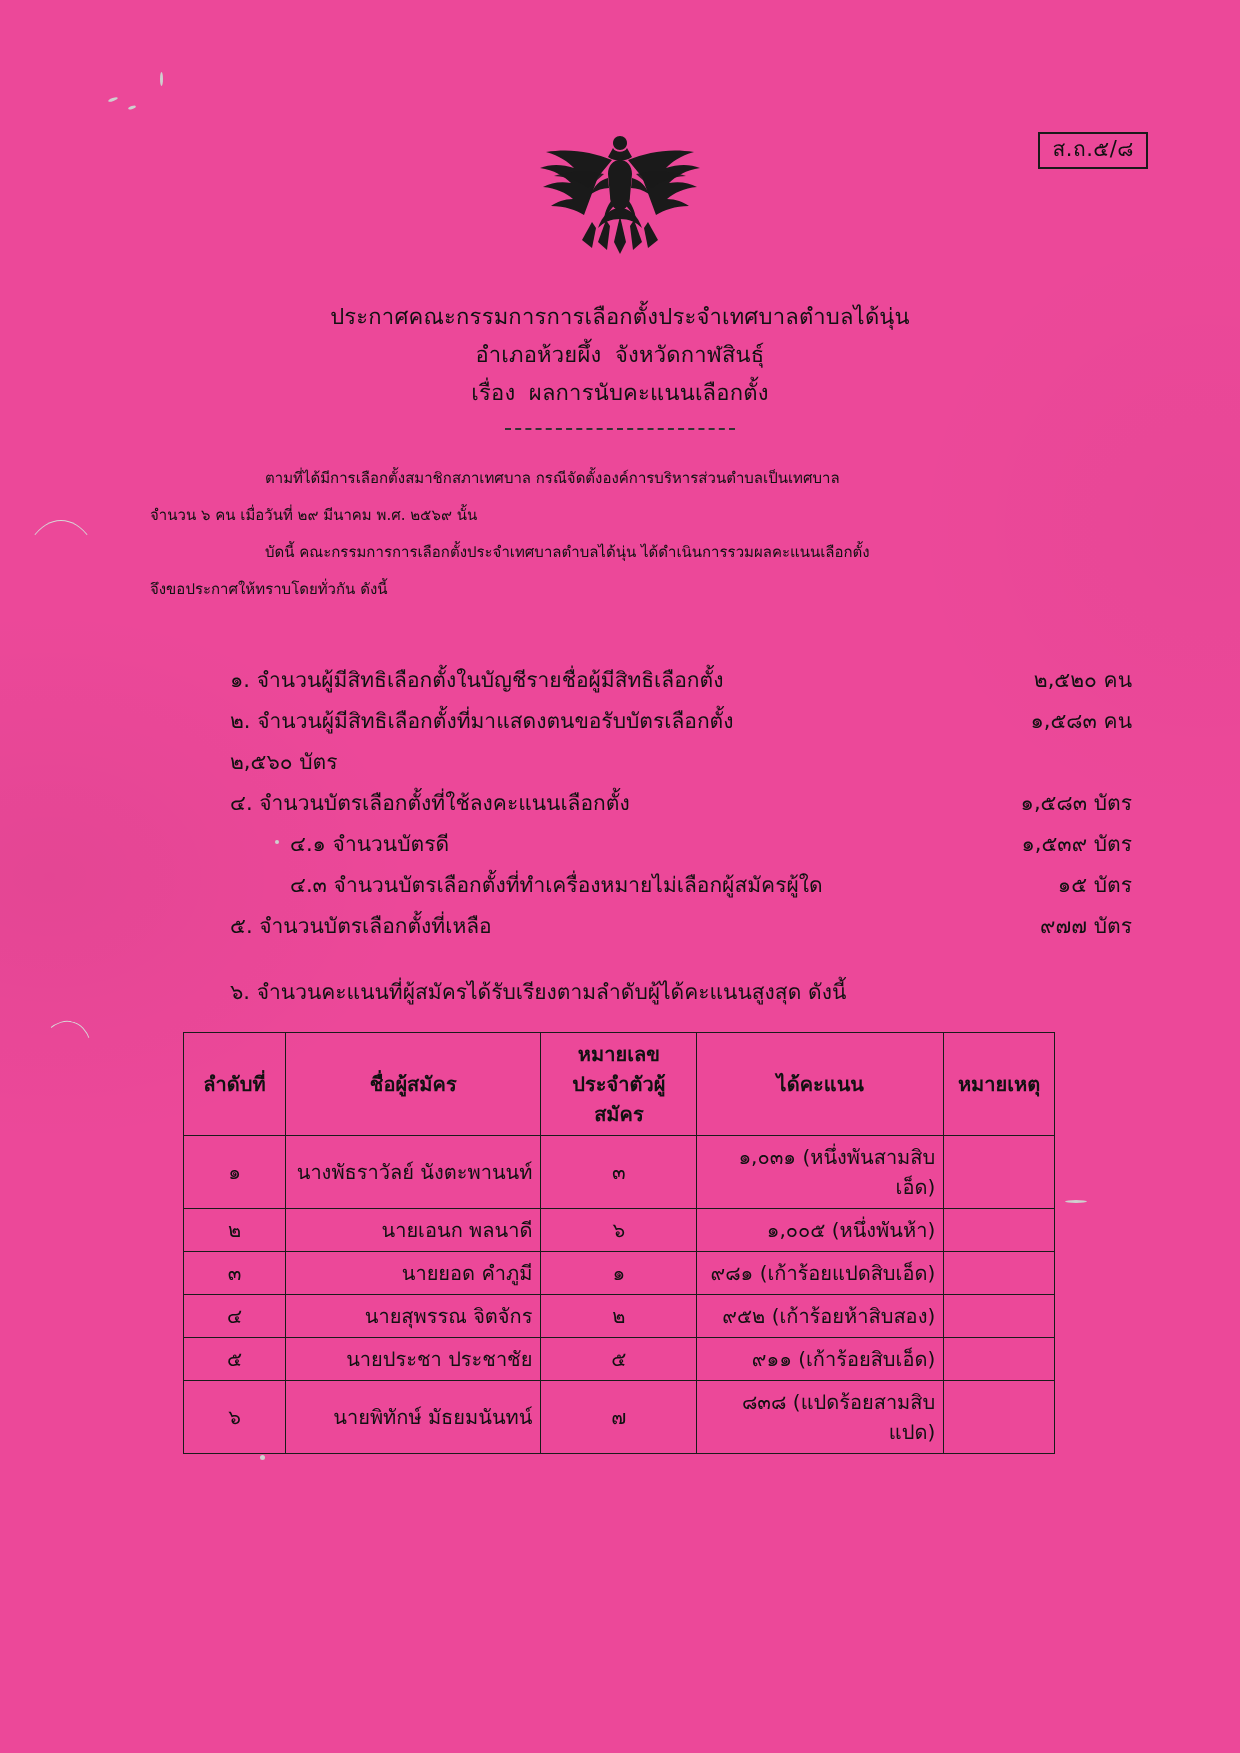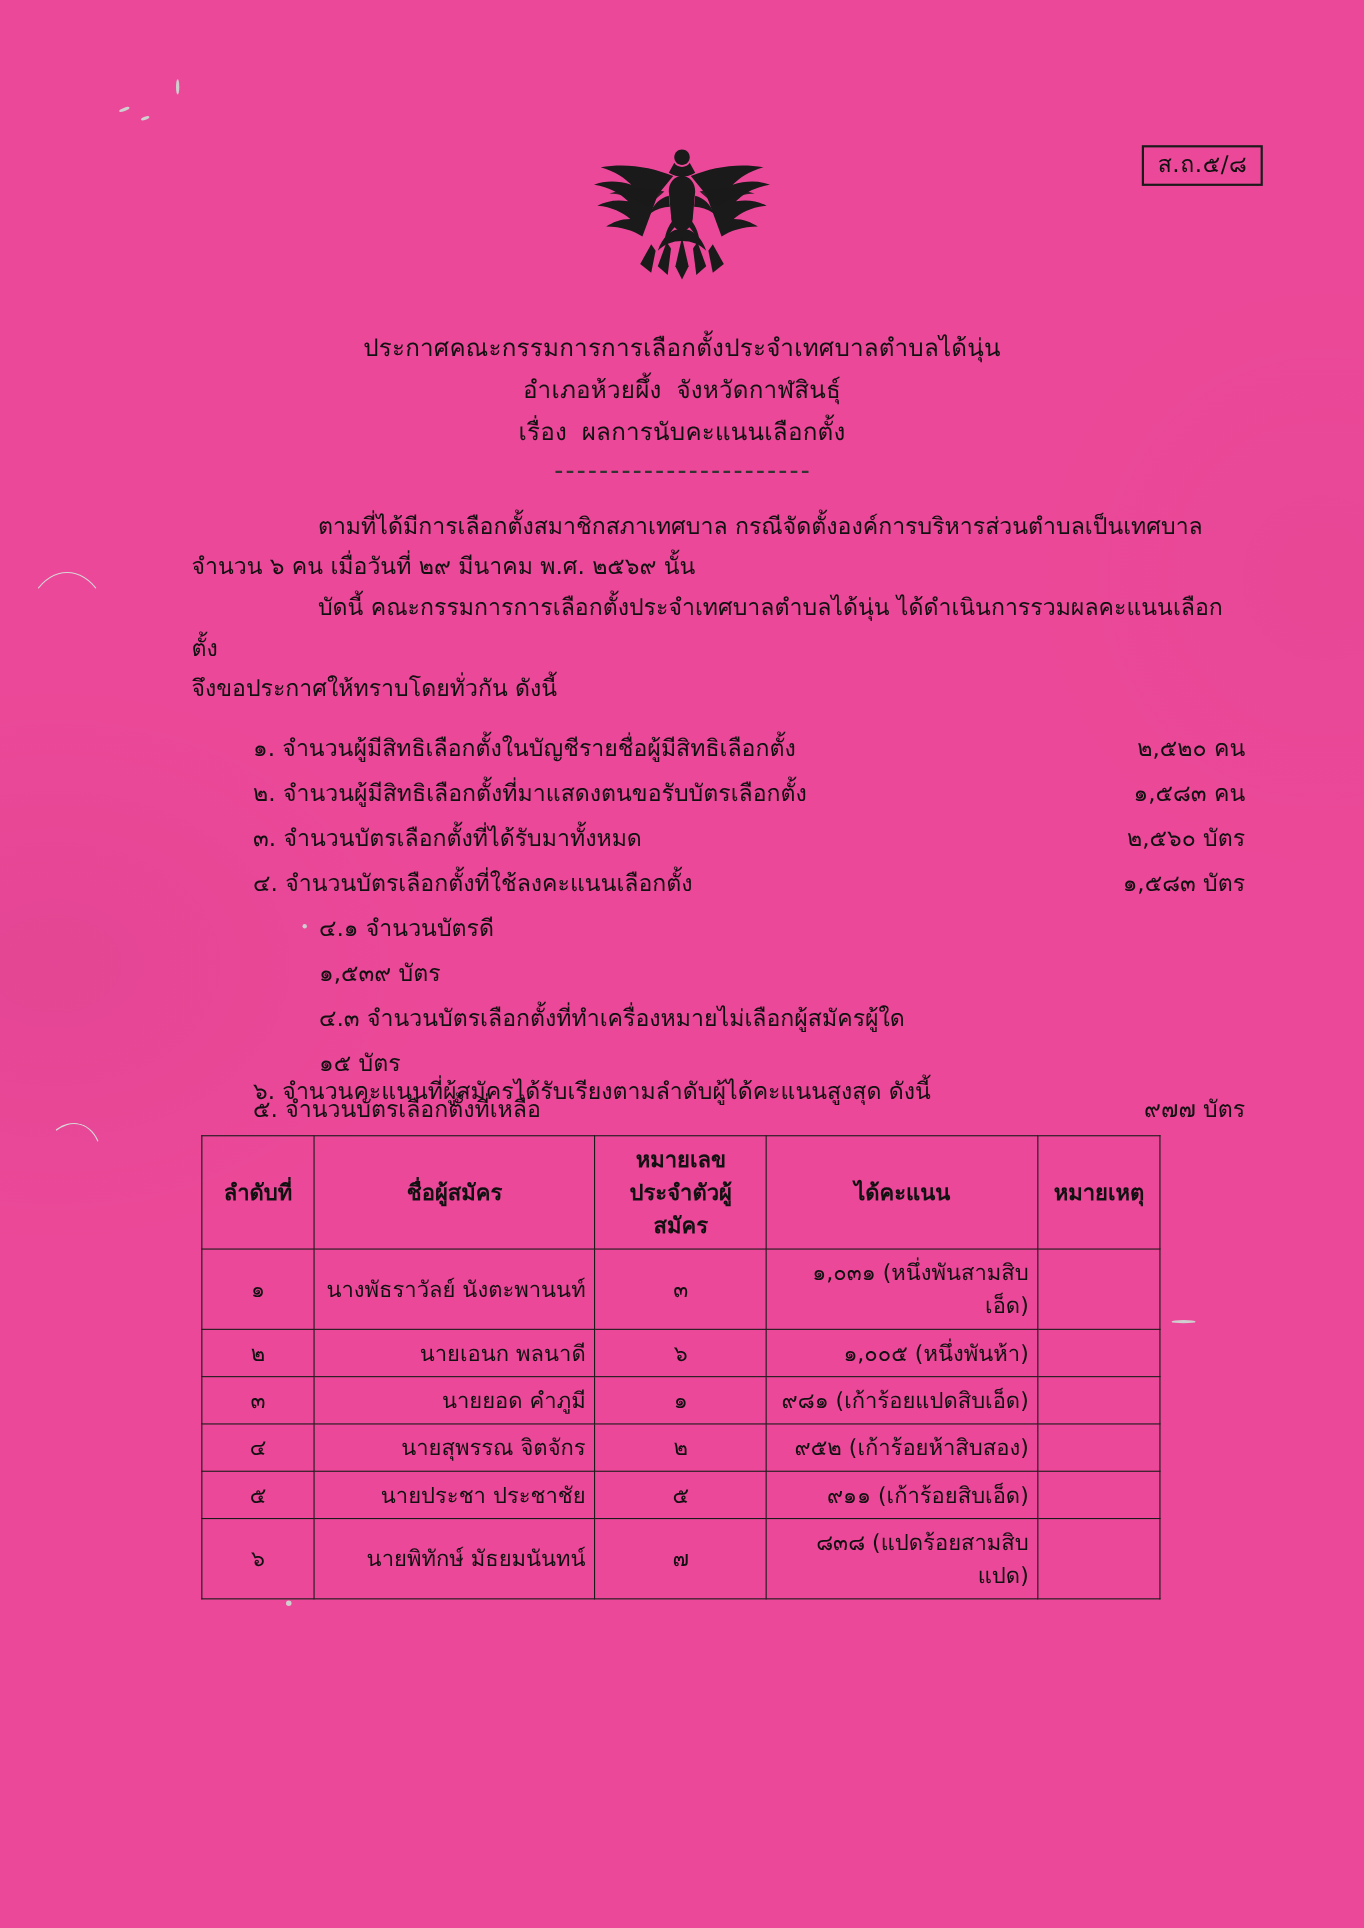--- a/index.html
+++ b/index.html
@@ -71,23 +71,22 @@
     width: 230px;
     border-top: 2px dashed #333;
     height: 0;
   }
 
   .body-text {
     position: absolute;
     top: 460px;
     left: 150px;
     right: 110px;
-    font-size: 21px;
+    font-size: 15px;
     line-height: 37px;
-    margin-left: 24px;
   }
   .body-text p {
     margin: 0;
   }
   .indent { text-indent: 115px; }
 
   .items {
     position: absolute;
     top: 660px;
     left: 150px;
@@ -99,21 +98,21 @@
     display: flex;
     align-items: baseline;
   }
   .item-row .label { flex: 1 1 auto; }
   .item-row .value {
     flex: 0 0 auto;
     text-align: right;
     white-space: nowrap;
   }
   .lv1 { padding-left: 80px; }
-  .lv2 { padding-left: 140px; flex-direction: column; }
+  .lv2 { padding-left: 140px; }
 
   .item6 {
     position: absolute;
     top: 975px;
     left: 230px;
     font-size: 21px;
   }
 
   table.results {
     position: absolute;
@@ -221,21 +220,20 @@
   <div class="items">
     <div class="item-row lv1">
       <span class="label">๑. จำนวนผู้มีสิทธิเลือกตั้งในบัญชีรายชื่อผู้มีสิทธิเลือกตั้ง</span>
       <span class="value">๒,๕๒๐ คน</span>
     </div>
     <div class="item-row lv1">
       <span class="label">๒. จำนวนผู้มีสิทธิเลือกตั้งที่มาแสดงตนขอรับบัตรเลือกตั้ง</span>
       <span class="value">๑,๕๘๓ คน</span>
     </div>
     <div class="item-row lv1">
-      <span class="label">๓. จำนวนบัตรเลือกตั้งที่ได้รับมาทั้งหมด</span>
       <span class="value">๒,๕๖๐ บัตร</span>
     </div>
     <div class="item-row lv1">
       <span class="label">๔. จำนวนบัตรเลือกตั้งที่ใช้ลงคะแนนเลือกตั้ง</span>
       <span class="value">๑,๕๘๓ บัตร</span>
     </div>
     <div class="item-row lv2">
       <span class="label">๔.๑ จำนวนบัตรดี</span>
       <span class="value">๑,๕๓๙ บัตร</span>
     </div>

